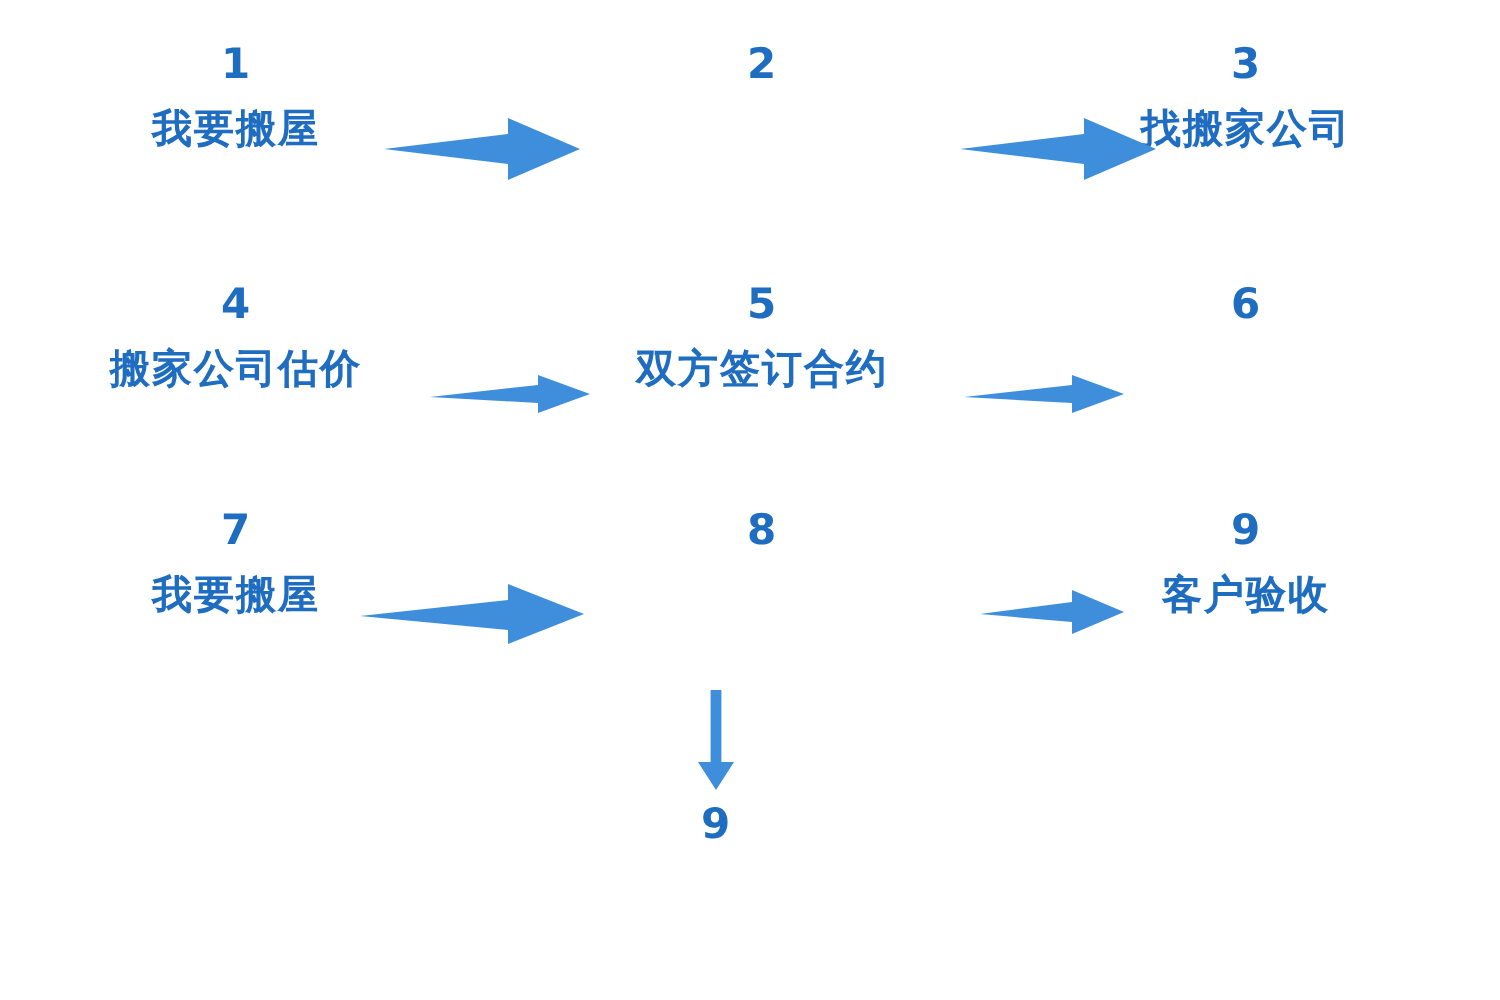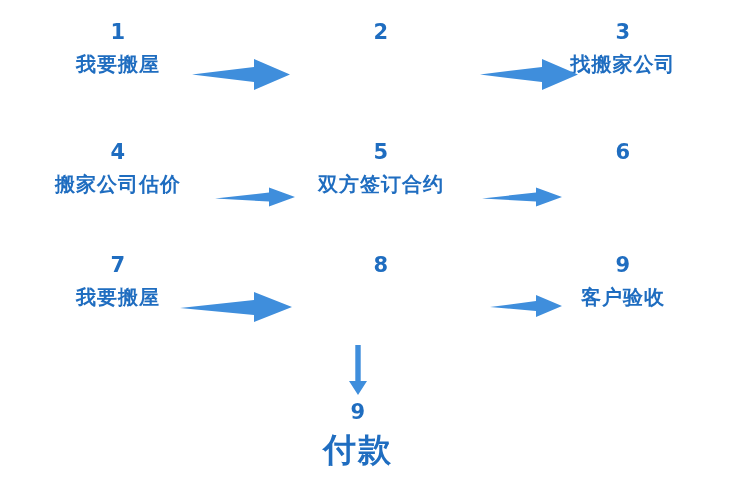--- a/index.html
+++ b/index.html
@@ -170,16 +170,15 @@
   </div>
 
   <div class="arrow arrow-down">
     <svg width="30" height="50" viewBox="0 0 30 50">
       <path d="M12.3 0 L17.7 0 L17.7 36 L24 36 L15 50 L6 36 L12.3 36 Z" fill="#3f8edc"></path>
     </svg>
   </div>
 
   <div class="step-final">
     <div class="step-number">9</div>
-    <div class="step-label">付款</div>
   </div>
 
 </div>
 
 </body></html>

